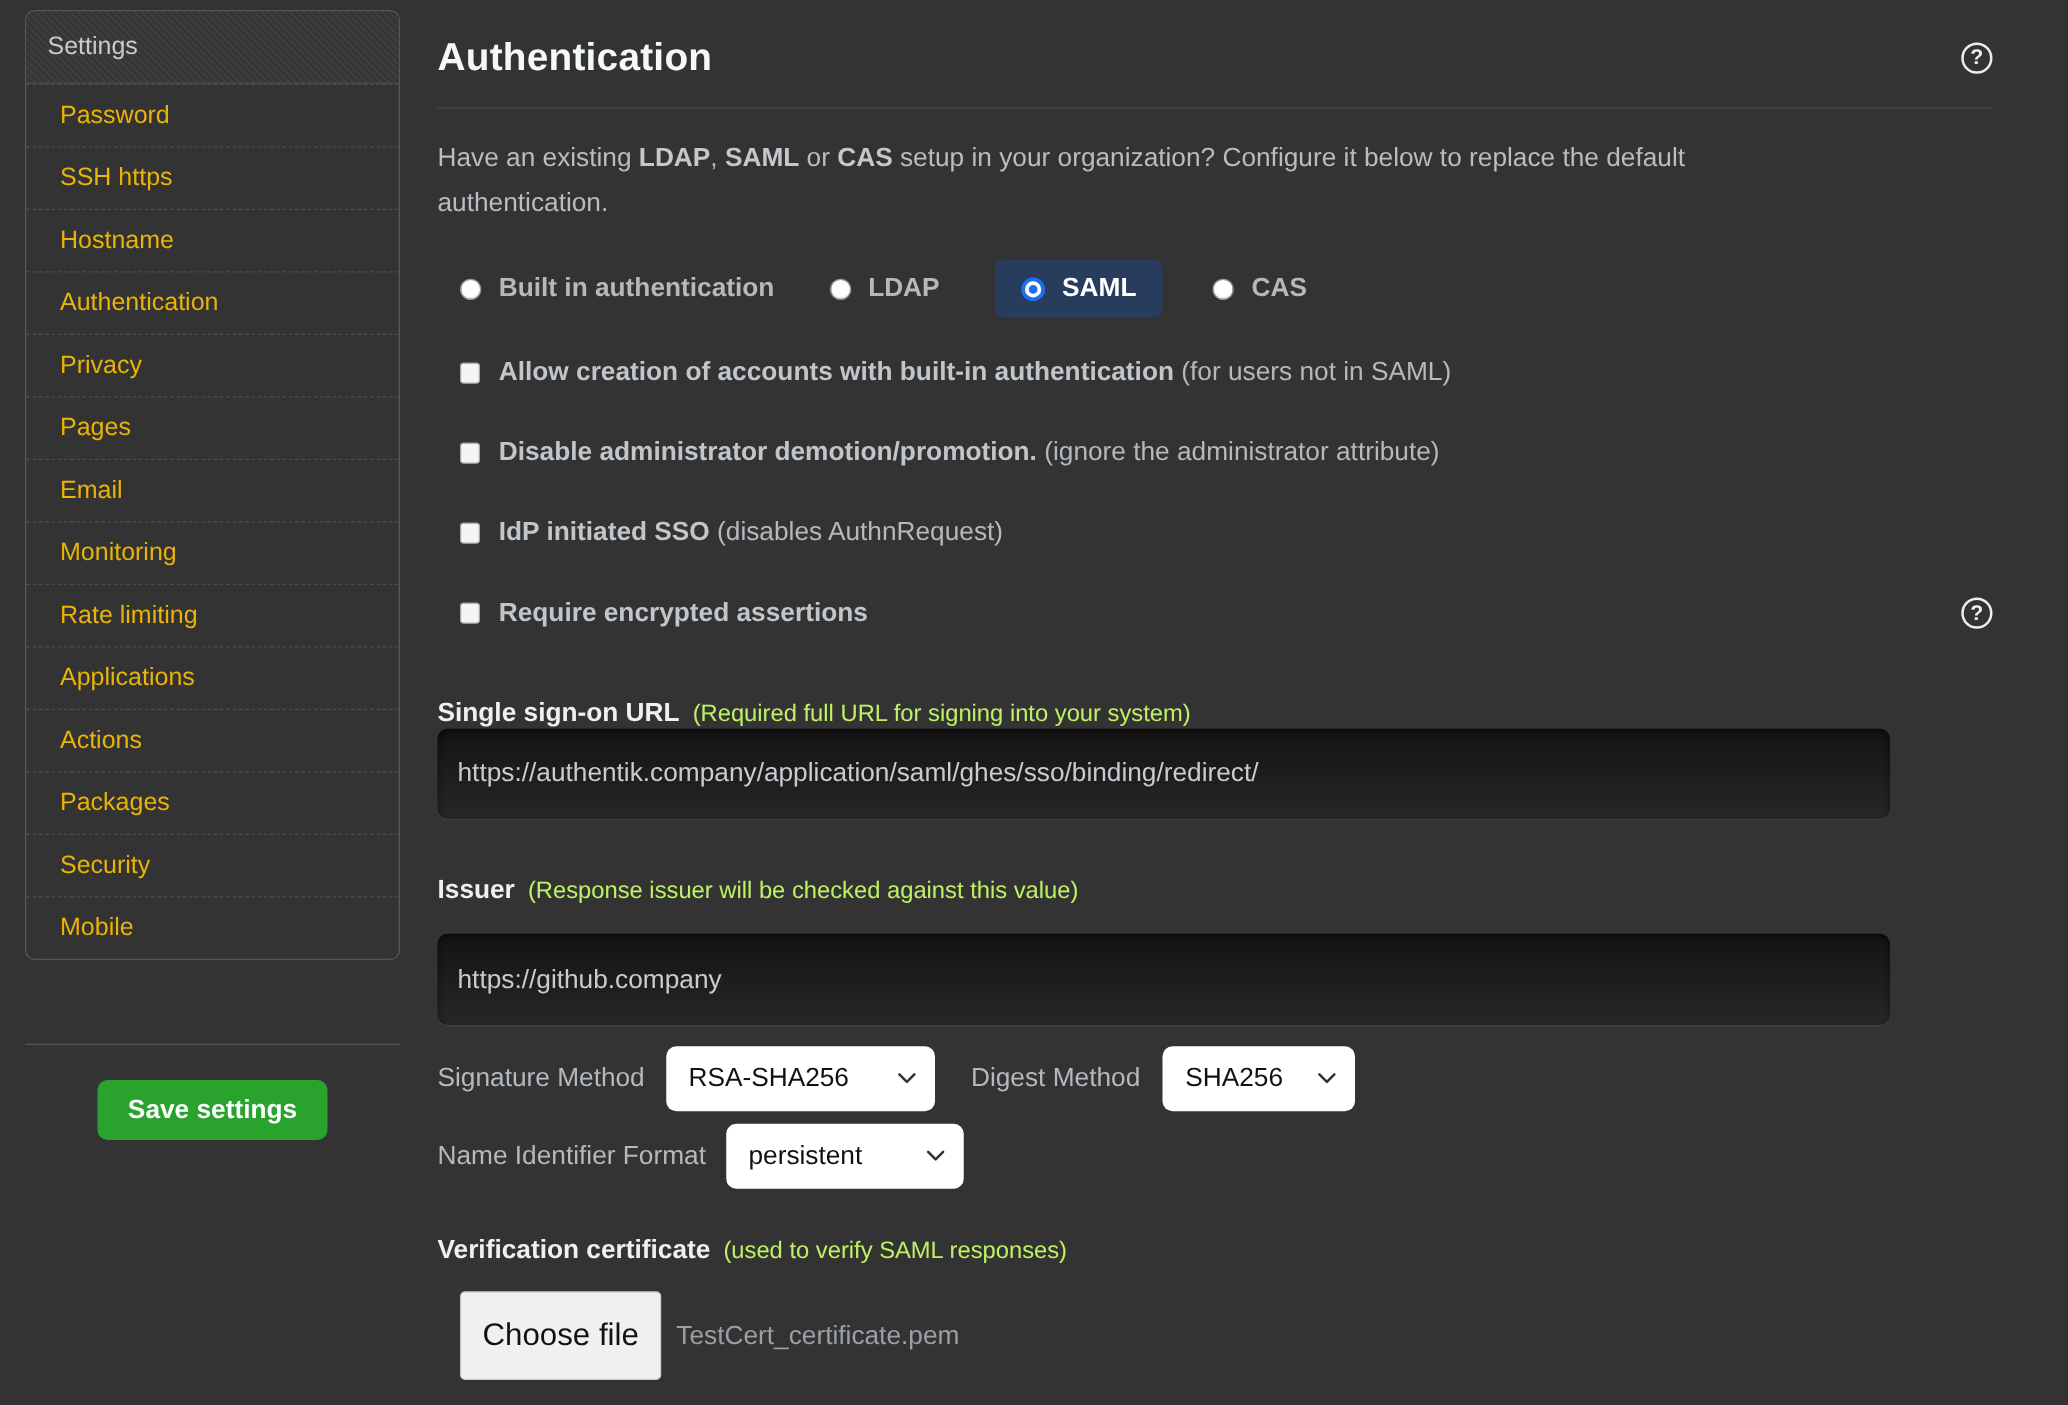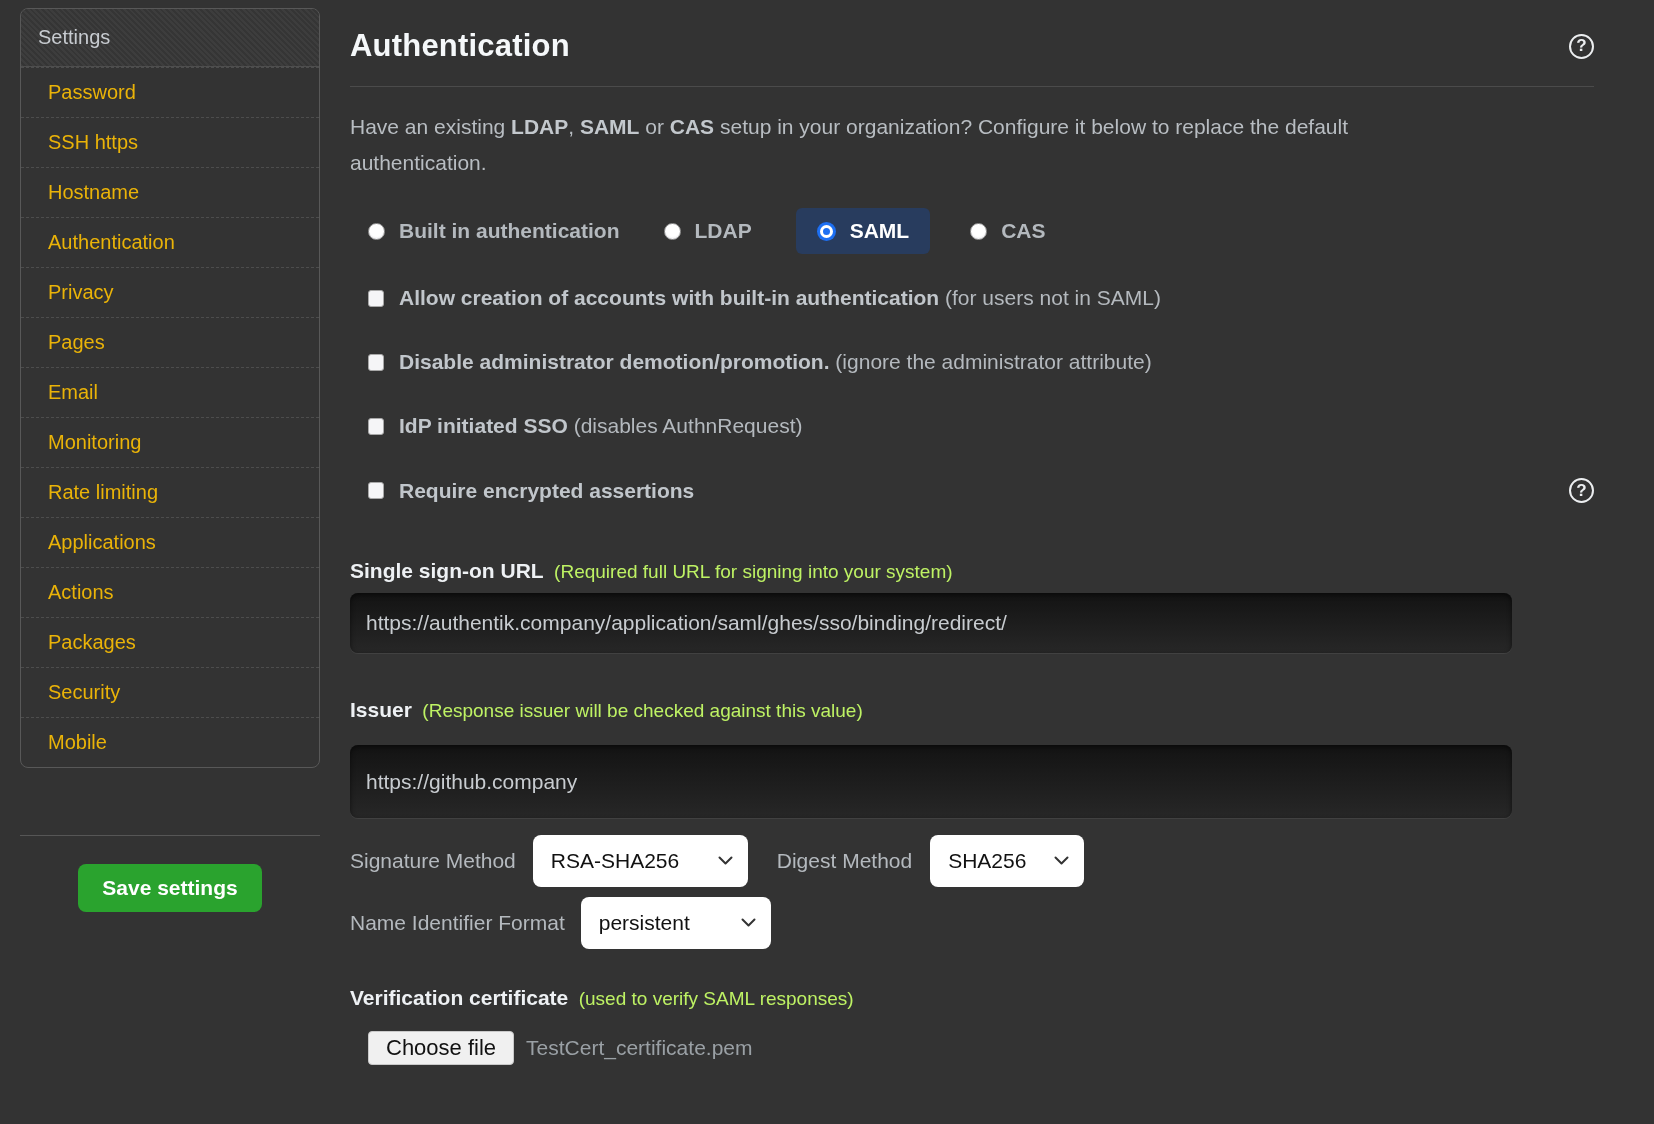--- a/index.html
+++ b/index.html
@@ -75,21 +75,21 @@
     border-radius:3px; margin-right:15px; flex:0 0 auto; cursor:pointer;
   }
   .check-label { font-size:21px; color:#b4b9be; }
   .check-label b { color:#c1c6cb; }
   .check-row .spacer { flex:1; }
 
   .field-label { margin-top:56px; }
   .field-label .name { font-size:21px; font-weight:bold; color:#eef1f4; }
   .field-label .hint { font-size:19px; color:#bef264; margin-left:6px; }
   .text-input {
-    width:1162px; height:60px; margin-top:10px; border:none; border-radius:8px;
+    width:1162px; height:72px; margin-top:0; border:none; border-radius:8px;
     background:linear-gradient(180deg,#131313,#272727);
     box-shadow:inset 0 2px 5px rgba(0,0,0,.55), 0 1px 0 rgba(255,255,255,.07);
     color:#c8ccd0; font-size:21px; font-family:inherit; padding:0 16px;
     display:flex; align-items:center;
   }
   .issuer-label { margin-top:45px; }
   .issuer-input { margin-top:23px; height:73px; }
 
   .select-row { display:flex; align-items:center; margin-top:17px; }
   .select-label { font-size:21px; color:#b4b9be; }
@@ -102,21 +102,21 @@
   .sel-sig { width:215px; margin-left:17px; }
   .lbl-digest { margin-left:29px; }
   .sel-digest { width:154px; margin-left:18px; }
   .row-nameid { margin-top:10px; }
   .sel-nameid { width:190px; margin-left:16px; }
 
   .cert-label { margin-top:37px; }
   .file-row { display:flex; align-items:center; margin:21px 0 0 18px; }
   .choose-file-btn {
     background:#f0f0f0; color:#111111; border:1px solid #c9c9c9; border-radius:4px;
-    font-size:22px; font-family:inherit; padding:3px 17px; cursor:pointer;
+    font-size:25px; font-family:inherit; padding:20px 17px; cursor:pointer;
   }
   .file-name { font-size:21px; color:#9aa0a5; margin-left:12px; }
 </style>
 </head>
 <body>
 
 <div class="sidebar-col">
   <div class="side-box">
     <div class="side-header">Settings</div>
     <div class="side-item">Password</div>

